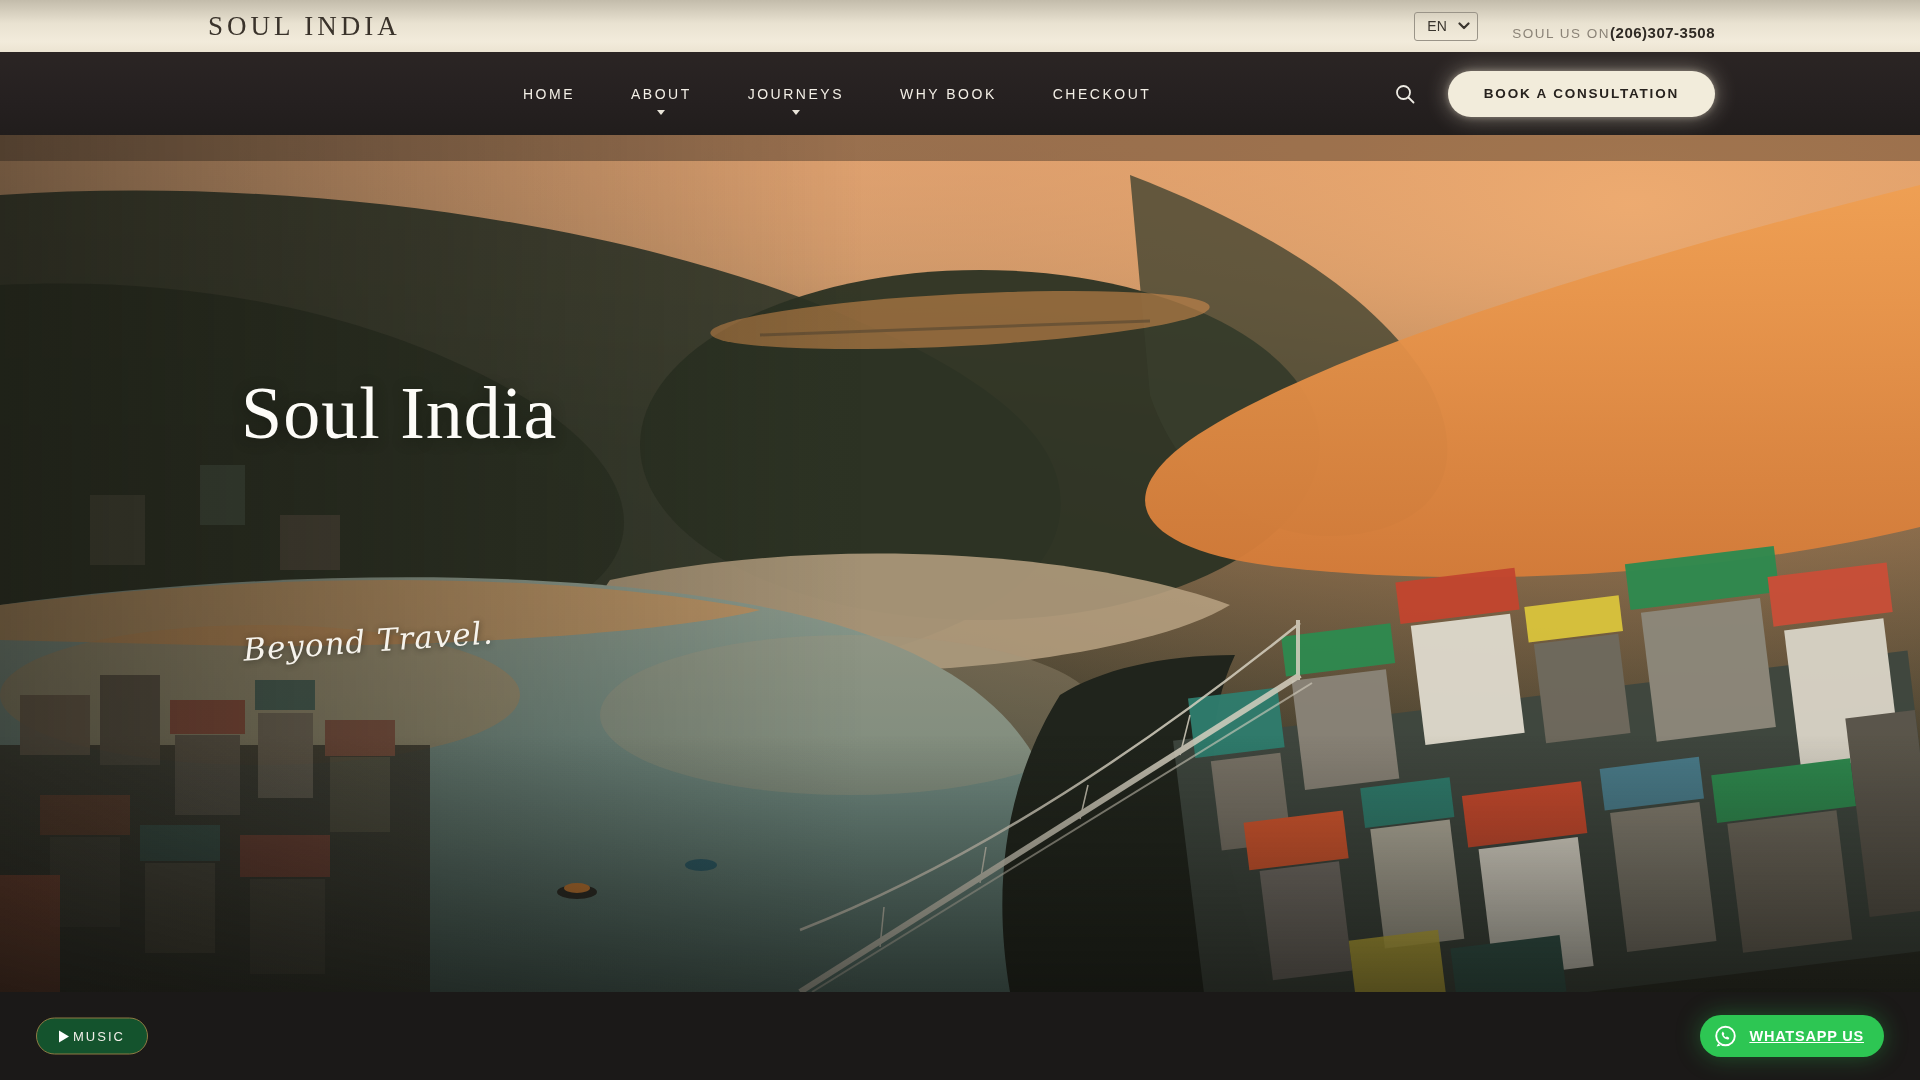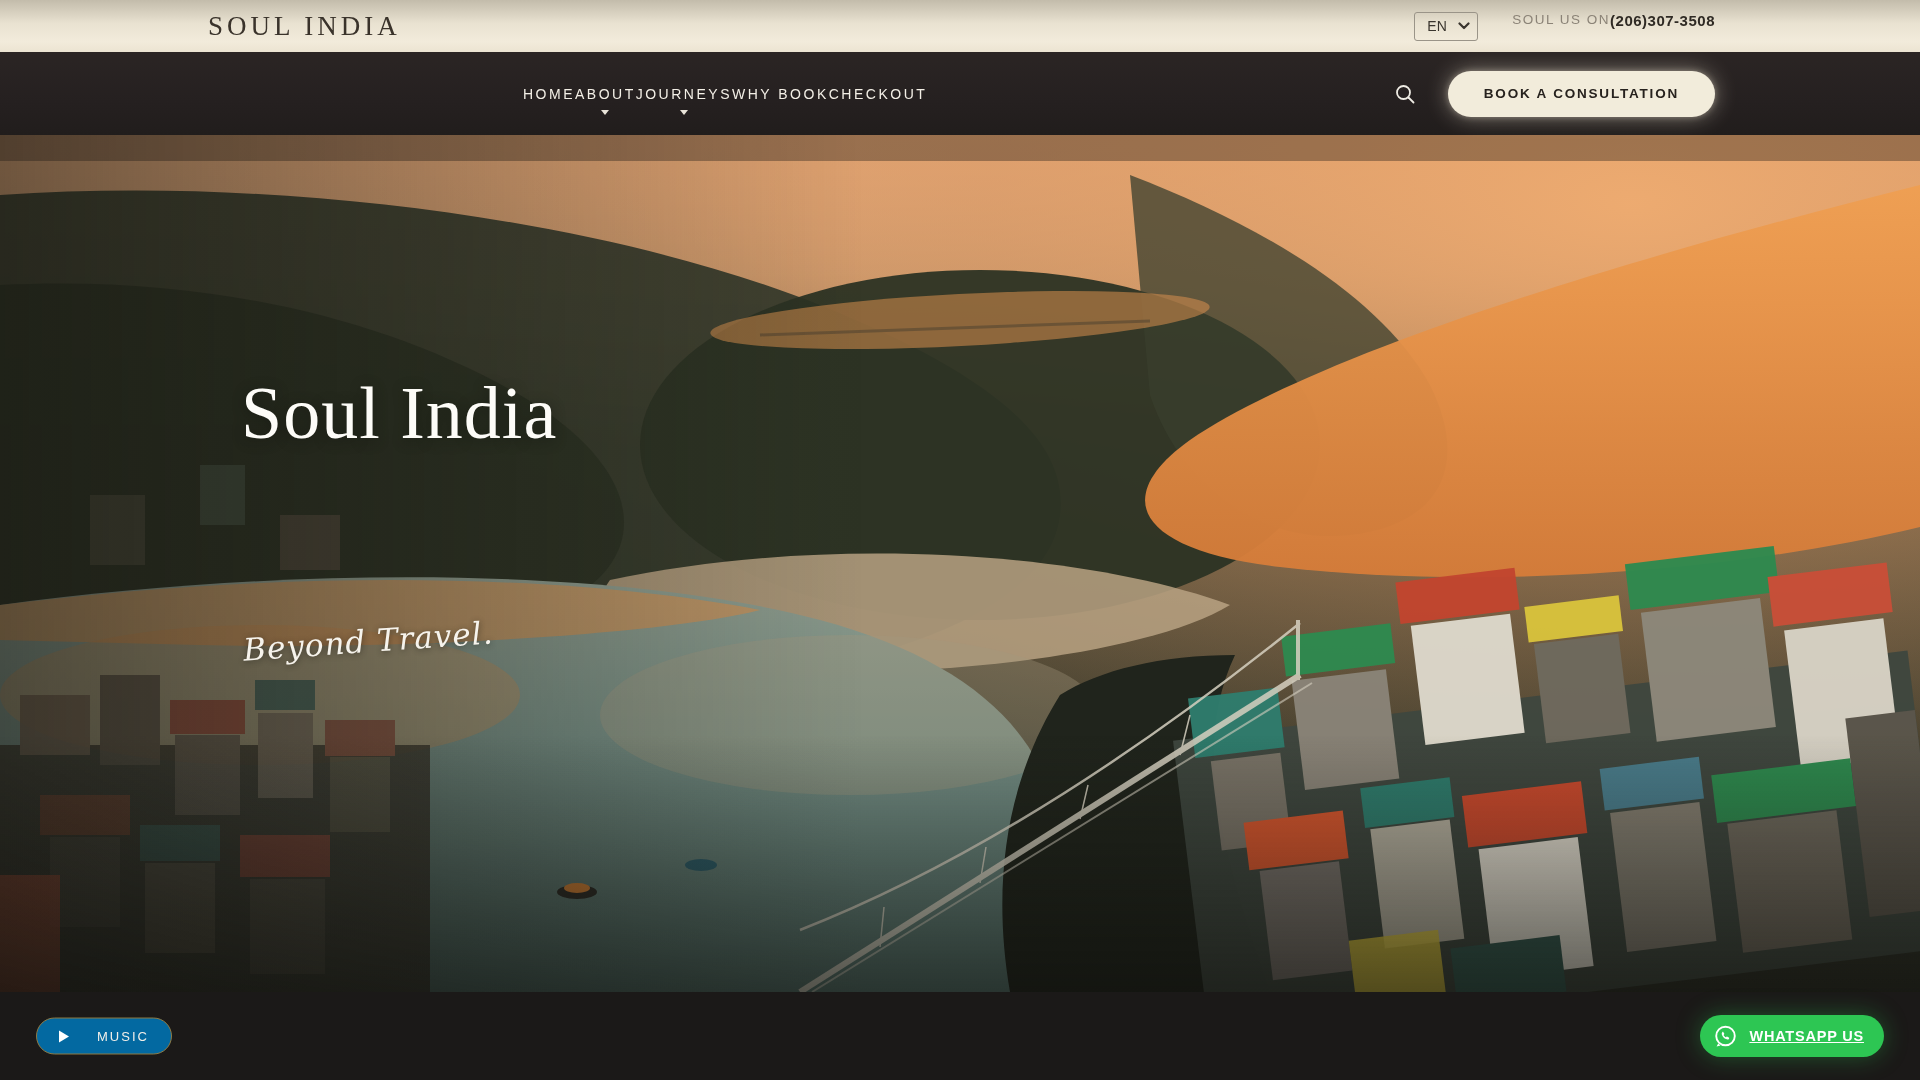--- a/index.html
+++ b/index.html
@@ -11,42 +11,42 @@
     height:52px; width:100%;
     background:linear-gradient(180deg,#c3bcab 0%,#e9e2d1 45%,#f2ebdb 80%,#ece4d2 100%);
     display:flex; align-items:center;
     padding:0 205px 0 208px;
     position:relative; z-index:30;
   }
   .logo{
     font-family:"Liberation Serif","DejaVu Serif",serif;
     font-size:27px; letter-spacing:4px; color:#3a332b; font-weight:400;
   }
-  .topbar-right{ margin-left:auto; display:flex; align-items:flex-start; }
+  .topbar-right{ margin-left:auto; display:flex; align-items:flex-end; }
   .lang-wrap{ position:relative; width:64px; height:29px; }
   .lang-select{
     width:100%; height:100%;
     -webkit-appearance:none; appearance:none;
     background:transparent; border:1px solid #9a9488; border-radius:3px;
     font-family:"Liberation Sans",sans-serif;
     font-size:14px; color:#3a352e; padding:0 24px 0 12px; outline:none; cursor:pointer;
   }
   .lang-chevron{ position:absolute; right:8px; top:50%; transform:translateY(-50%); pointer-events:none; }
   .call-label{ margin-left:34px; font-size:13.5px; letter-spacing:1.5px; color:#8b8377; }
   .phone{ margin-left:0; font-size:15px; font-weight:bold; color:#2f2a24; letter-spacing:.5px; }
 
   
   .navbar{
     height:83px; width:100%;
     background:linear-gradient(180deg,#2b2524 0%,#252020 60%,#211d1c 100%);
     display:flex; align-items:center;
     padding-left:523px; padding-right:205px;
     position:relative; z-index:30;
   }
-  .nav-links{ display:flex; }
+  .nav-links{ display:flex; gap:56px; }
   .nav-item{ display:flex; flex-direction:column; align-items:center; cursor:pointer; }
   .nav-item .lbl{
     font-size:14px; letter-spacing:2.5px; color:#f3efe6; font-weight:500; line-height:1;
     padding-top:14px;
   }
   .nav-caret{
     width:0; height:0; margin-top:9px;
     border-left:4.5px solid transparent; border-right:4.5px solid transparent;
     border-top:5px solid #e9e4d9;
   }
@@ -96,22 +96,22 @@
   }
 
   
   .bottombar{
     position:relative; height:88px; width:100%;
     background:#1b1918; z-index:30;
   }
   .music-btn{
     position:absolute; left:36px; top:50%; transform:translateY(-50%);
     height:37px; padding:0 22px; border-radius:19px;
-    background:#0369a1; border:1px solid #8f7a43;
-    display:flex; align-items:center; gap:28px; cursor:pointer;
+    background:#14532d; border:1px solid #8f7a43;
+    display:flex; align-items:center; gap:4px; cursor:pointer;
   }
   .play-tri{
     width:0; height:0;
     border-top:6px solid transparent; border-bottom:6px solid transparent;
     border-left:10px solid #ffffff;
   }
   .music-label{ color:#f2efe9; font-size:13px; letter-spacing:2px; font-weight:500; }
   .whatsapp-btn{
     position:absolute; right:36px; top:50%; transform:translateY(-50%);
     height:42px; padding:0 20px 0 12px; border:none; border-radius:21px;

